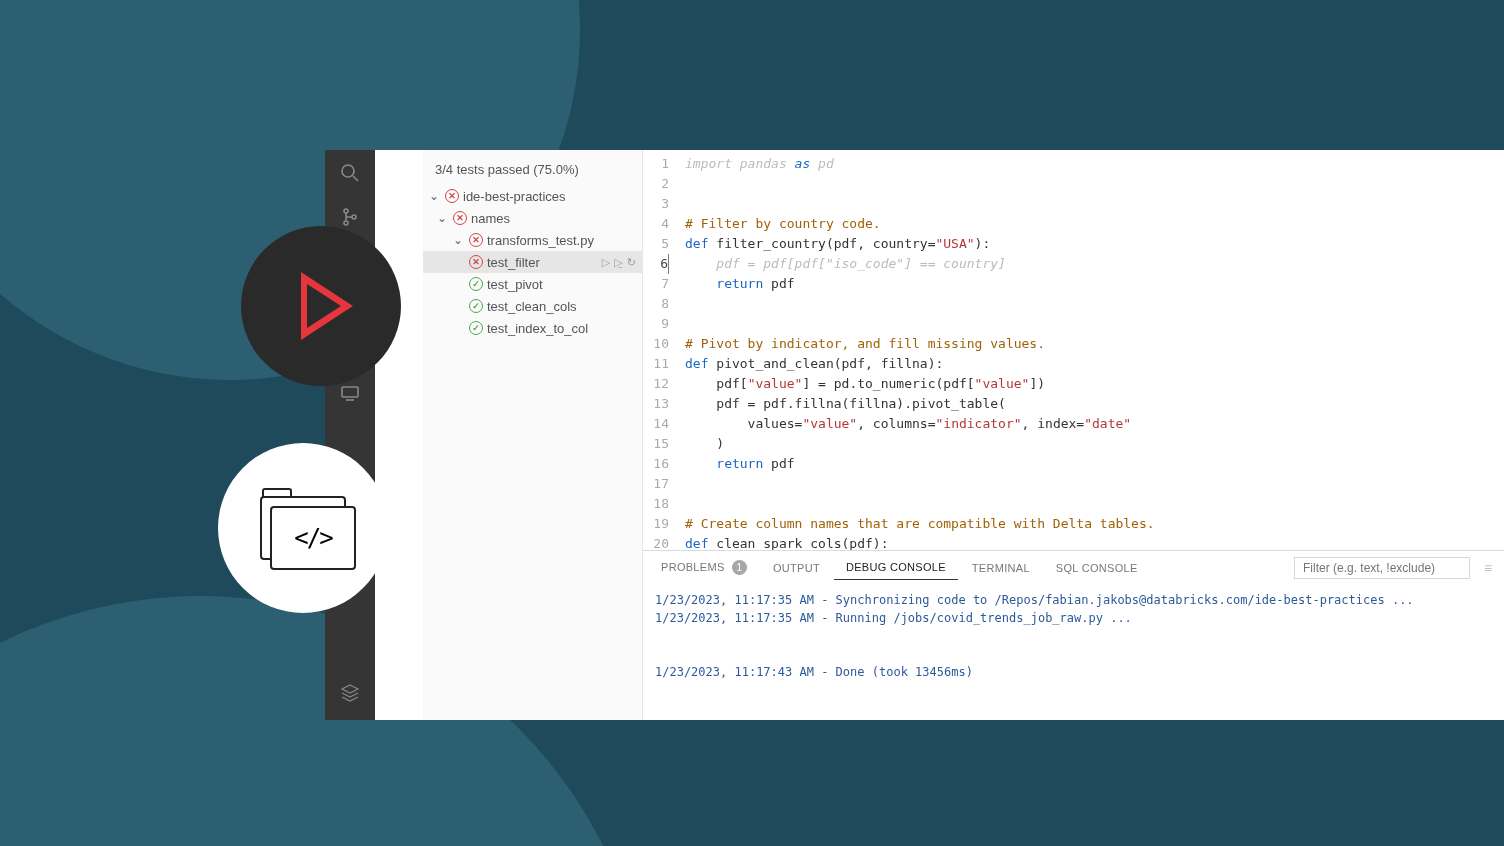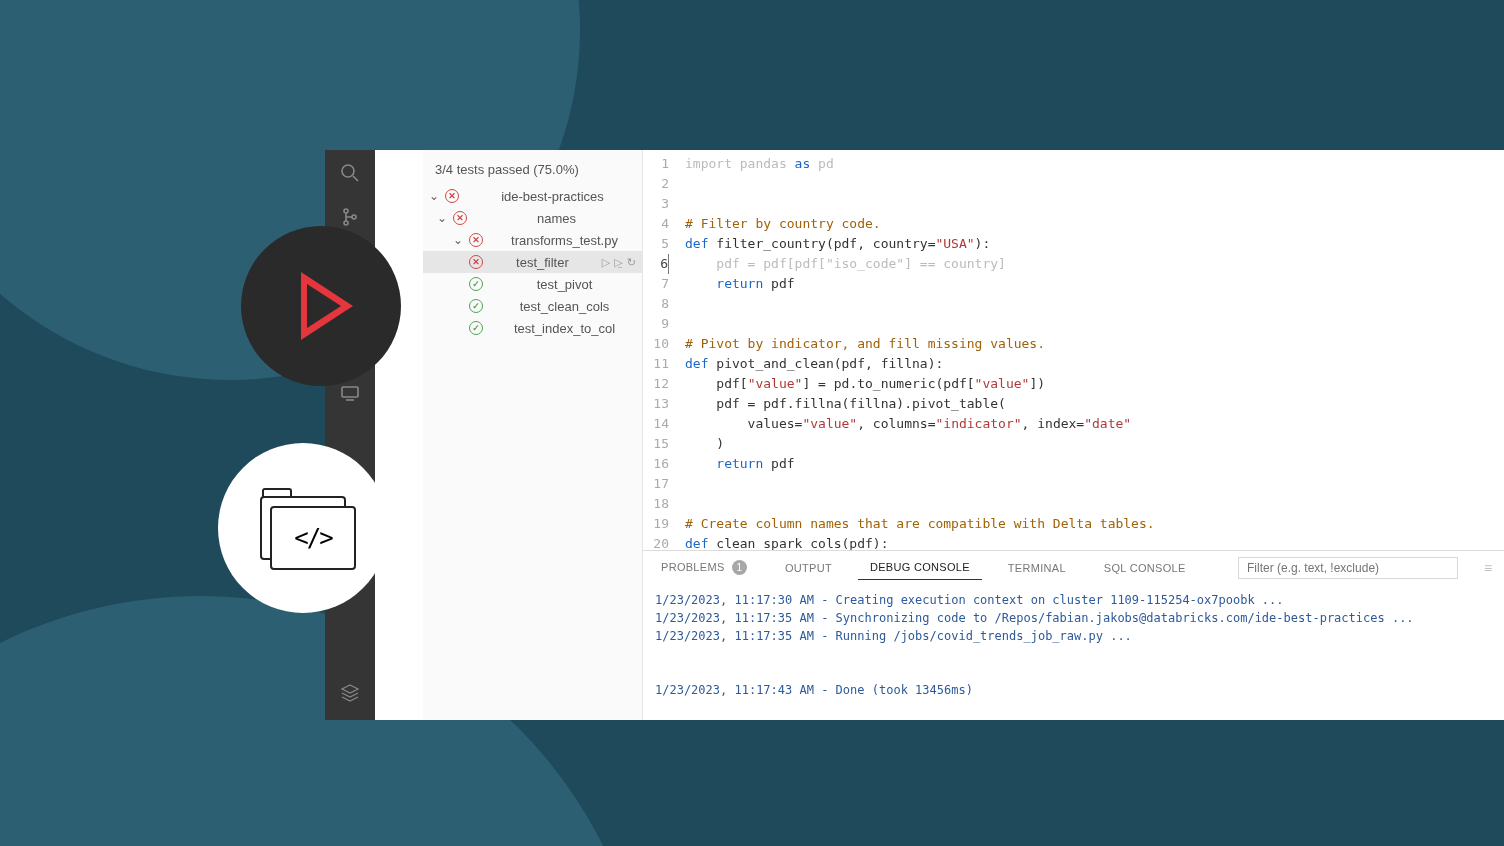--- a/index.html
+++ b/index.html
@@ -90,21 +90,21 @@
   white-space: nowrap;
 }
 .tree-row.indent-1 { padding-left: 14px; }
 .tree-row.indent-2 { padding-left: 30px; }
 .tree-row.indent-3 { padding-left: 46px; }
 .tree-row.selected { background: #e6e6e6; }
 .chev { width: 12px; font-size: 12px; color: #666;}
 .status-icon { width: 14px; height: 14px; border-radius: 50%; display:inline-flex;align-items:center;justify-content:center;font-size:9px;font-weight:bold;}
 .status-fail { border: 1.5px solid #d04747; color:#d04747;}
 .status-pass { border: 1.5px solid #4fa64f; color:#4fa64f;}
-.tree-label { flex: 1; text-align: center; }
+.tree-label { flex: 1; }
 .row-actions { display: flex; gap: 4px; opacity: 0.55; padding-right:6px;}
 .row-actions span { font-size: 11px; }
 
 .editor-area {
   flex: 1;
   display: flex;
   flex-direction: column;
   background: #fff;
 }
 .code-view {
@@ -119,38 +119,38 @@
 .gutter {
   width: 36px;
   text-align: right;
   color: #aaa;
   padding-right: 10px;
 }
 .gutter .ln { height: 20px; }
 .gutter .ln.current { color:#444; border-right:1px solid #777;}
 .code-lines { flex: 1; white-space: pre; color: #333; }
 .code-lines .l { height: 20px; padding-left: 6px; }
-.dim { color: #bbb; }
+.dim { color: #bbb; font-style: italic; }
 .kw { color: #1a66c7; }
 .str { color: #b23838; }
 .cmt { color: #a16207; }
 
 .panel {
   border-top: 1px solid #dcdcdc;
   height: 170px;
   display: flex;
   flex-direction: column;
   font-size: 12px;
 }
 .panel-tabs {
   display: flex;
   align-items: center;
   height: 34px;
   padding: 0 6px;
-  gap: 14px;
+  gap: 2px;
   border-bottom: 1px solid transparent;
   color: #777;
 }
 .panel-tab {
   padding: 6px 12px 6px 12px;
   text-transform: uppercase;
   font-size: 11px;
   letter-spacing: 0.3px;
 }
 .panel-tab.active { color: #222; border-bottom: 1px solid #333; }
@@ -163,21 +163,21 @@
   font-size:10px;line-height:15px;text-align:center;
   margin-left:4px;
 }
 .filter-input {
   margin-left: auto;
   height: 22px;
   border: 1px solid #d8d8d8;
   padding: 0 8px;
   font-size: 12px;
   color:#000000;
-  width: 220px;
+  width: 176px;
   margin-right: 6px;
 }
 .panel-tb-icon { width:20px; opacity:0.45; font-size:14px;text-align:center;}
 
 .panel-content {
   font-family: ui-monospace, "SF Mono", Menlo, Consolas, monospace;
   font-size: 12px;
   color: #2d5a9a;
   padding: 6px 12px;
   line-height: 18px;
@@ -369,21 +369,20 @@
           <span class="badge">1</span>
         </div>
         <div class="panel-tab">Output</div>
         <div class="panel-tab active">Debug Console</div>
         <div class="panel-tab">Terminal</div>
         <div class="panel-tab">SQL Console</div>
         <input class="filter-input" placeholder="Filter (e.g. text, !exclude)" style="">
         <div class="panel-tb-icon">≡</div>
       </div>
       <div class="panel-content" id="panel-content">
-          <div class="log-line">1/23/2023, 11:17:30 AM - Creating execution context on cluster 1109-115254-ox7poobk ...</div>
           <div class="log-line">1/23/2023, 11:17:35 AM - Synchronizing code to /Repos/fabian.jakobs@databricks.com/ide-best-practices ...</div>
           <div class="log-line">1/23/2023, 11:17:35 AM - Running /jobs/covid_trends_job_raw.py ...</div>
           <div class="blank"></div>
           <div class="blank"></div>
           <div class="log-line">1/23/2023, 11:17:43 AM - Done (took 13456ms)</div>
         </div>
     </div>
   </div>
 </div>
 

